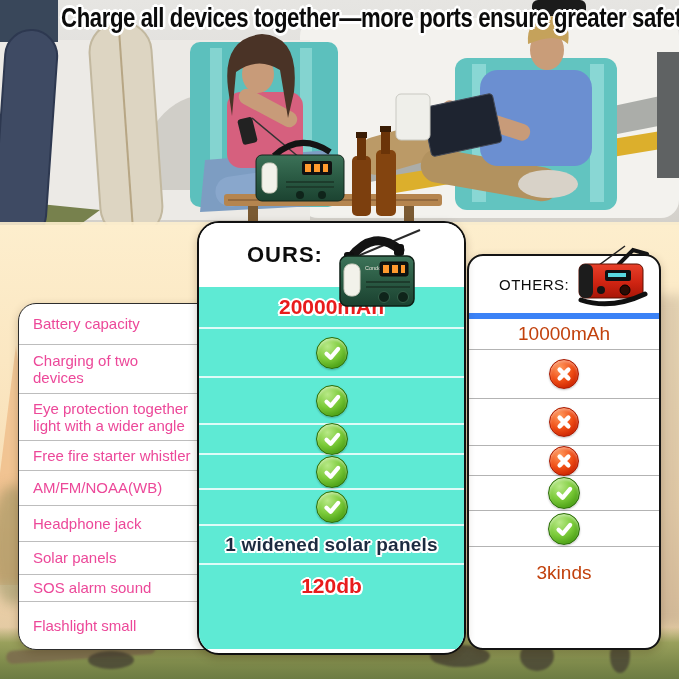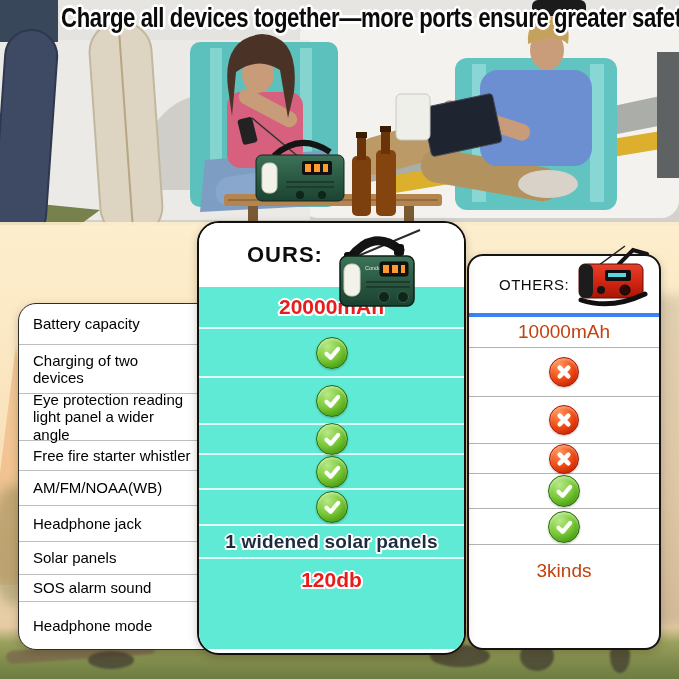--- a/index.html
+++ b/index.html
@@ -26,32 +26,32 @@
   #log-left{position:absolute;left:6px;bottom:20px;width:150px;height:13px;border-radius:7px;
             background:#7c6b4e;transform:rotate(-4deg);opacity:.85;filter:blur(1px);}
   
   .card{position:absolute;background:#fff;box-shadow:0 3px 8px rgba(60,40,10,.25);}
   #left-card{left:18px;top:303px;width:442px;height:345px;border:1.5px solid #2d2d2d;border-radius:18px;z-index:1;}
   #blue-card{left:197px;top:221px;width:265px;height:430px;border:2px solid #101010;border-radius:22px;overflow:hidden;z-index:3;}
   #others-card{left:467px;top:254px;width:190px;height:392px;border:2px solid #141414;border-radius:16px;z-index:2;}
   #blue-head{height:64px;background:#fff;display:flex;align-items:center;}
   #ours-title{font-size:22px;font-weight:bold;color:#0d0d0d;letter-spacing:1px;margin-left:48px;}
   #blue-rows{background:#5eead4;height:362px;}
-  #others-head{height:57px;border-bottom:4px solid #3b82f6;display:flex;align-items:center;position:relative;}
+  #others-head{height:57px;border-bottom:6px solid #3b82f6;display:flex;align-items:center;position:relative;}
   #others-title{font-size:15px;color:#0d0d0d;letter-spacing:.5px;margin-left:30px;}
   #ours-radio{position:absolute;left:318px;top:224px;width:112px;height:92px;z-index:5;}
   #others-radio{position:absolute;right:2px;top:-12px;width:92px;height:66px;}
   
   .row{display:flex;align-items:center;justify-content:center;box-sizing:border-box;}
   .lrow{justify-content:flex-start;padding-left:14px;padding-right:268px;}
   .lrow + .lrow{border-top:1px solid #bdbdbd;}
   .brow + .brow{border-top:2px solid rgba(255,255,255,.8);}
   .orow + .orow{border-top:1px solid #b3b3b3;}
   .brow:last-child{align-items:flex-start;padding-top:9px;}
-  .lbl{font-size:15px;color:#000000;line-height:1.15;}
+  .lbl{font-size:15px;color:#ec4899;line-height:1.15;}
   .val-red{font-size:21px;font-weight:bold;color:#e81c1c;}
   .val-navy{font-size:19px;font-weight:bold;color:#1c2b40;letter-spacing:.2px;}
   .val-plain{font-size:19px;color:#c2410c;}
   .ow{text-shadow:-2px 0 0 #fff,2px 0 0 #fff,0 -2px 0 #fff,0 2px 0 #fff,
                  -1.5px -1.5px 0 #fff,1.5px -1.5px 0 #fff,-1.5px 1.5px 0 #fff,1.5px 1.5px 0 #fff;}
   .badge{border-radius:50%;display:flex;align-items:center;justify-content:center;}
   .badge-check{width:30px;height:30px;border:1px solid #2c6d09;
      background:radial-gradient(circle at 35% 28%,#b8e987 0%,#7ccb3a 45%,#4ba015 78%,#357f06 100%);
      box-shadow:inset 0 2px 3px rgba(255,255,255,.5),0 1px 2px rgba(0,0,0,.25);}
   .badge-cross{width:28px;height:28px;border:1px solid #a81900;
@@ -172,39 +172,39 @@
   </div>
 
   <div id="left-card" class="card">
       <div class="row lrow" style="height: 40px;">
         <span class="lbl">Battery capacity</span>
       </div>
       <div class="row lrow" style="height: 49px;">
         <span class="lbl">Charging of two devices</span>
       </div>
       <div class="row lrow" style="height: 47px;">
-        <span class="lbl">Eye protection reading light panel a wider angle</span>
+        <span class="lbl">Eye protection together light with a wider angle</span>
       </div>
       <div class="row lrow" style="height: 30px;">
         <span class="lbl">Free fire starter whistler</span>
       </div>
       <div class="row lrow" style="height: 35px;">
         <span class="lbl">AM/FM/NOAA(WB)</span>
       </div>
       <div class="row lrow" style="height: 36px;">
         <span class="lbl">Headphone jack</span>
       </div>
       <div class="row lrow" style="height: 33px;">
         <span class="lbl">Solar panels</span>
       </div>
       <div class="row lrow" style="height: 27px;">
         <span class="lbl">SOS alarm sound</span>
       </div>
       <div class="row lrow" style="height: 48px;">
-        <span class="lbl">Headphone mode</span>
+        <span class="lbl">Flashlight small</span>
       </div>
     </div>
 
   <div id="blue-card" class="card">
     <div id="blue-head">
       <span id="ours-title">OURS:</span>
     </div>
     <div id="blue-rows">
         <div class="row brow" style="height: 40px;">
           <span class="val-red ow">20000mAh</span>
@@ -237,21 +237,21 @@
             </svg>
           </div>
         </div>
         <div class="row brow" style="height: 36px;">
           <div class="badge badge-check">
             <svg width="22" height="22" viewBox="0 0 32 32">
               <path d="M8 17 L14 23 L25 10" fill="none" stroke="#fff" stroke-width="6" stroke-linecap="round" stroke-linejoin="round"></path>
             </svg>
           </div>
         </div>
-        <div class="row brow" style="height: 33px;">
+        <div class="row brow" style="height: 39px;">
           <span class="val-navy ow">1 widened solar panels</span>
         </div>
         <div class="row brow" style="height: 19px;">
           <span class="val-red ow">120db</span>
         </div>
       </div>
   </div>
   <svg id="ours-radio" viewBox="0 0 112 92">
     <defs>
       <linearGradient id="gG2" x1="0" y1="0" x2="0" y2="1">

